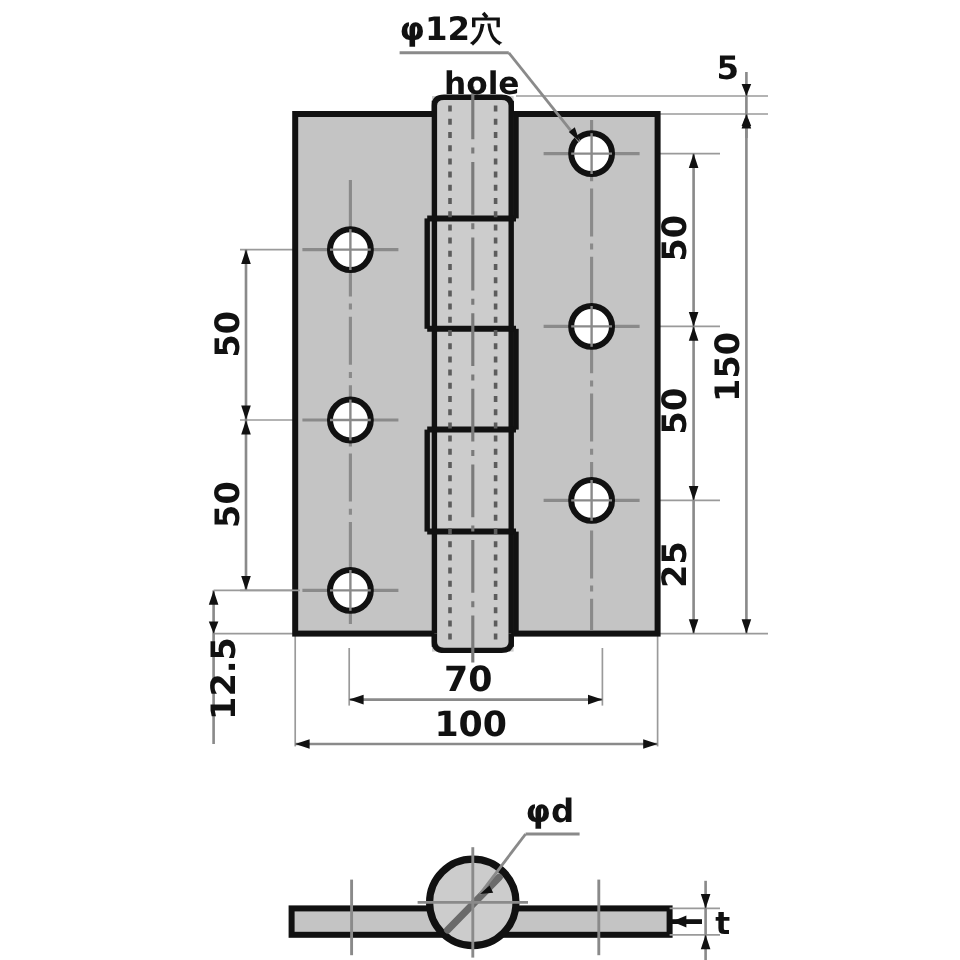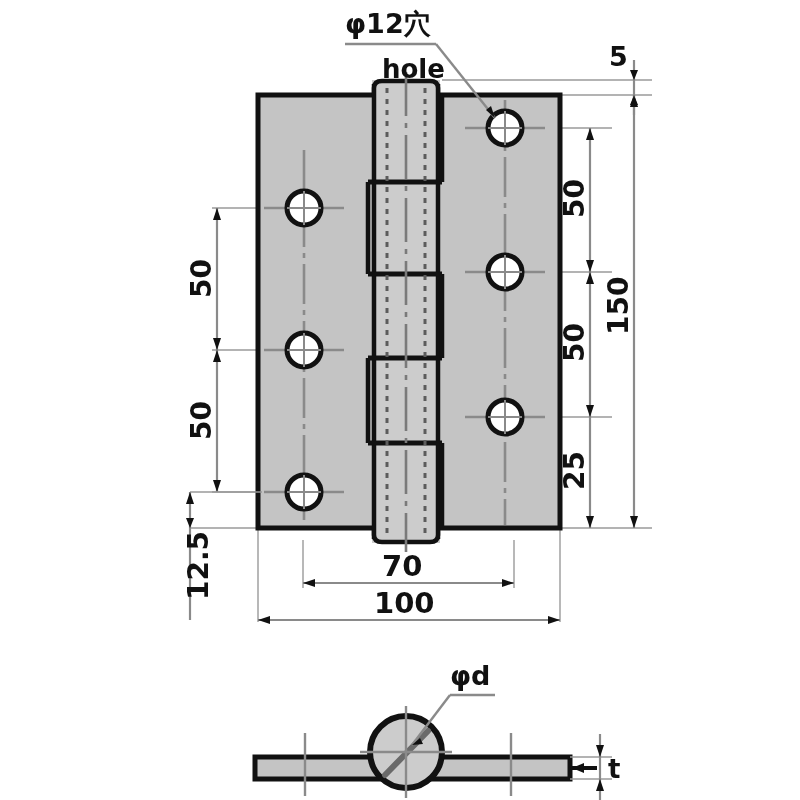--- a/index.html
+++ b/index.html
@@ -1,18 +1,18 @@
 <!DOCTYPE html>
 <html><head>
 <meta charset="utf-8">
 <style>
   html,body{margin:0;padding:0;background:#ffffff;}
   body{width:800px;height:800px;position:relative;overflow:hidden;
        font-family:"DejaVu Sans","Liberation Sans",sans-serif;}
-  #stage{position:absolute;left:12px;top:0;width:669px;height:800px;}
+  #stage{position:absolute;left:0;top:0;width:669px;height:800px;}
   svg{display:block;}
   text{font-family:"DejaVu Sans","Liberation Sans",sans-serif;font-weight:bold;fill:#111111;}
 </style>
 </head>
 <body>
 
 <div id="stage">
 <svg width="800" height="800" viewBox="0 0 800 800">
 
   <rect x="0" y="0" width="800" height="800" fill="#ffffff"></rect>

